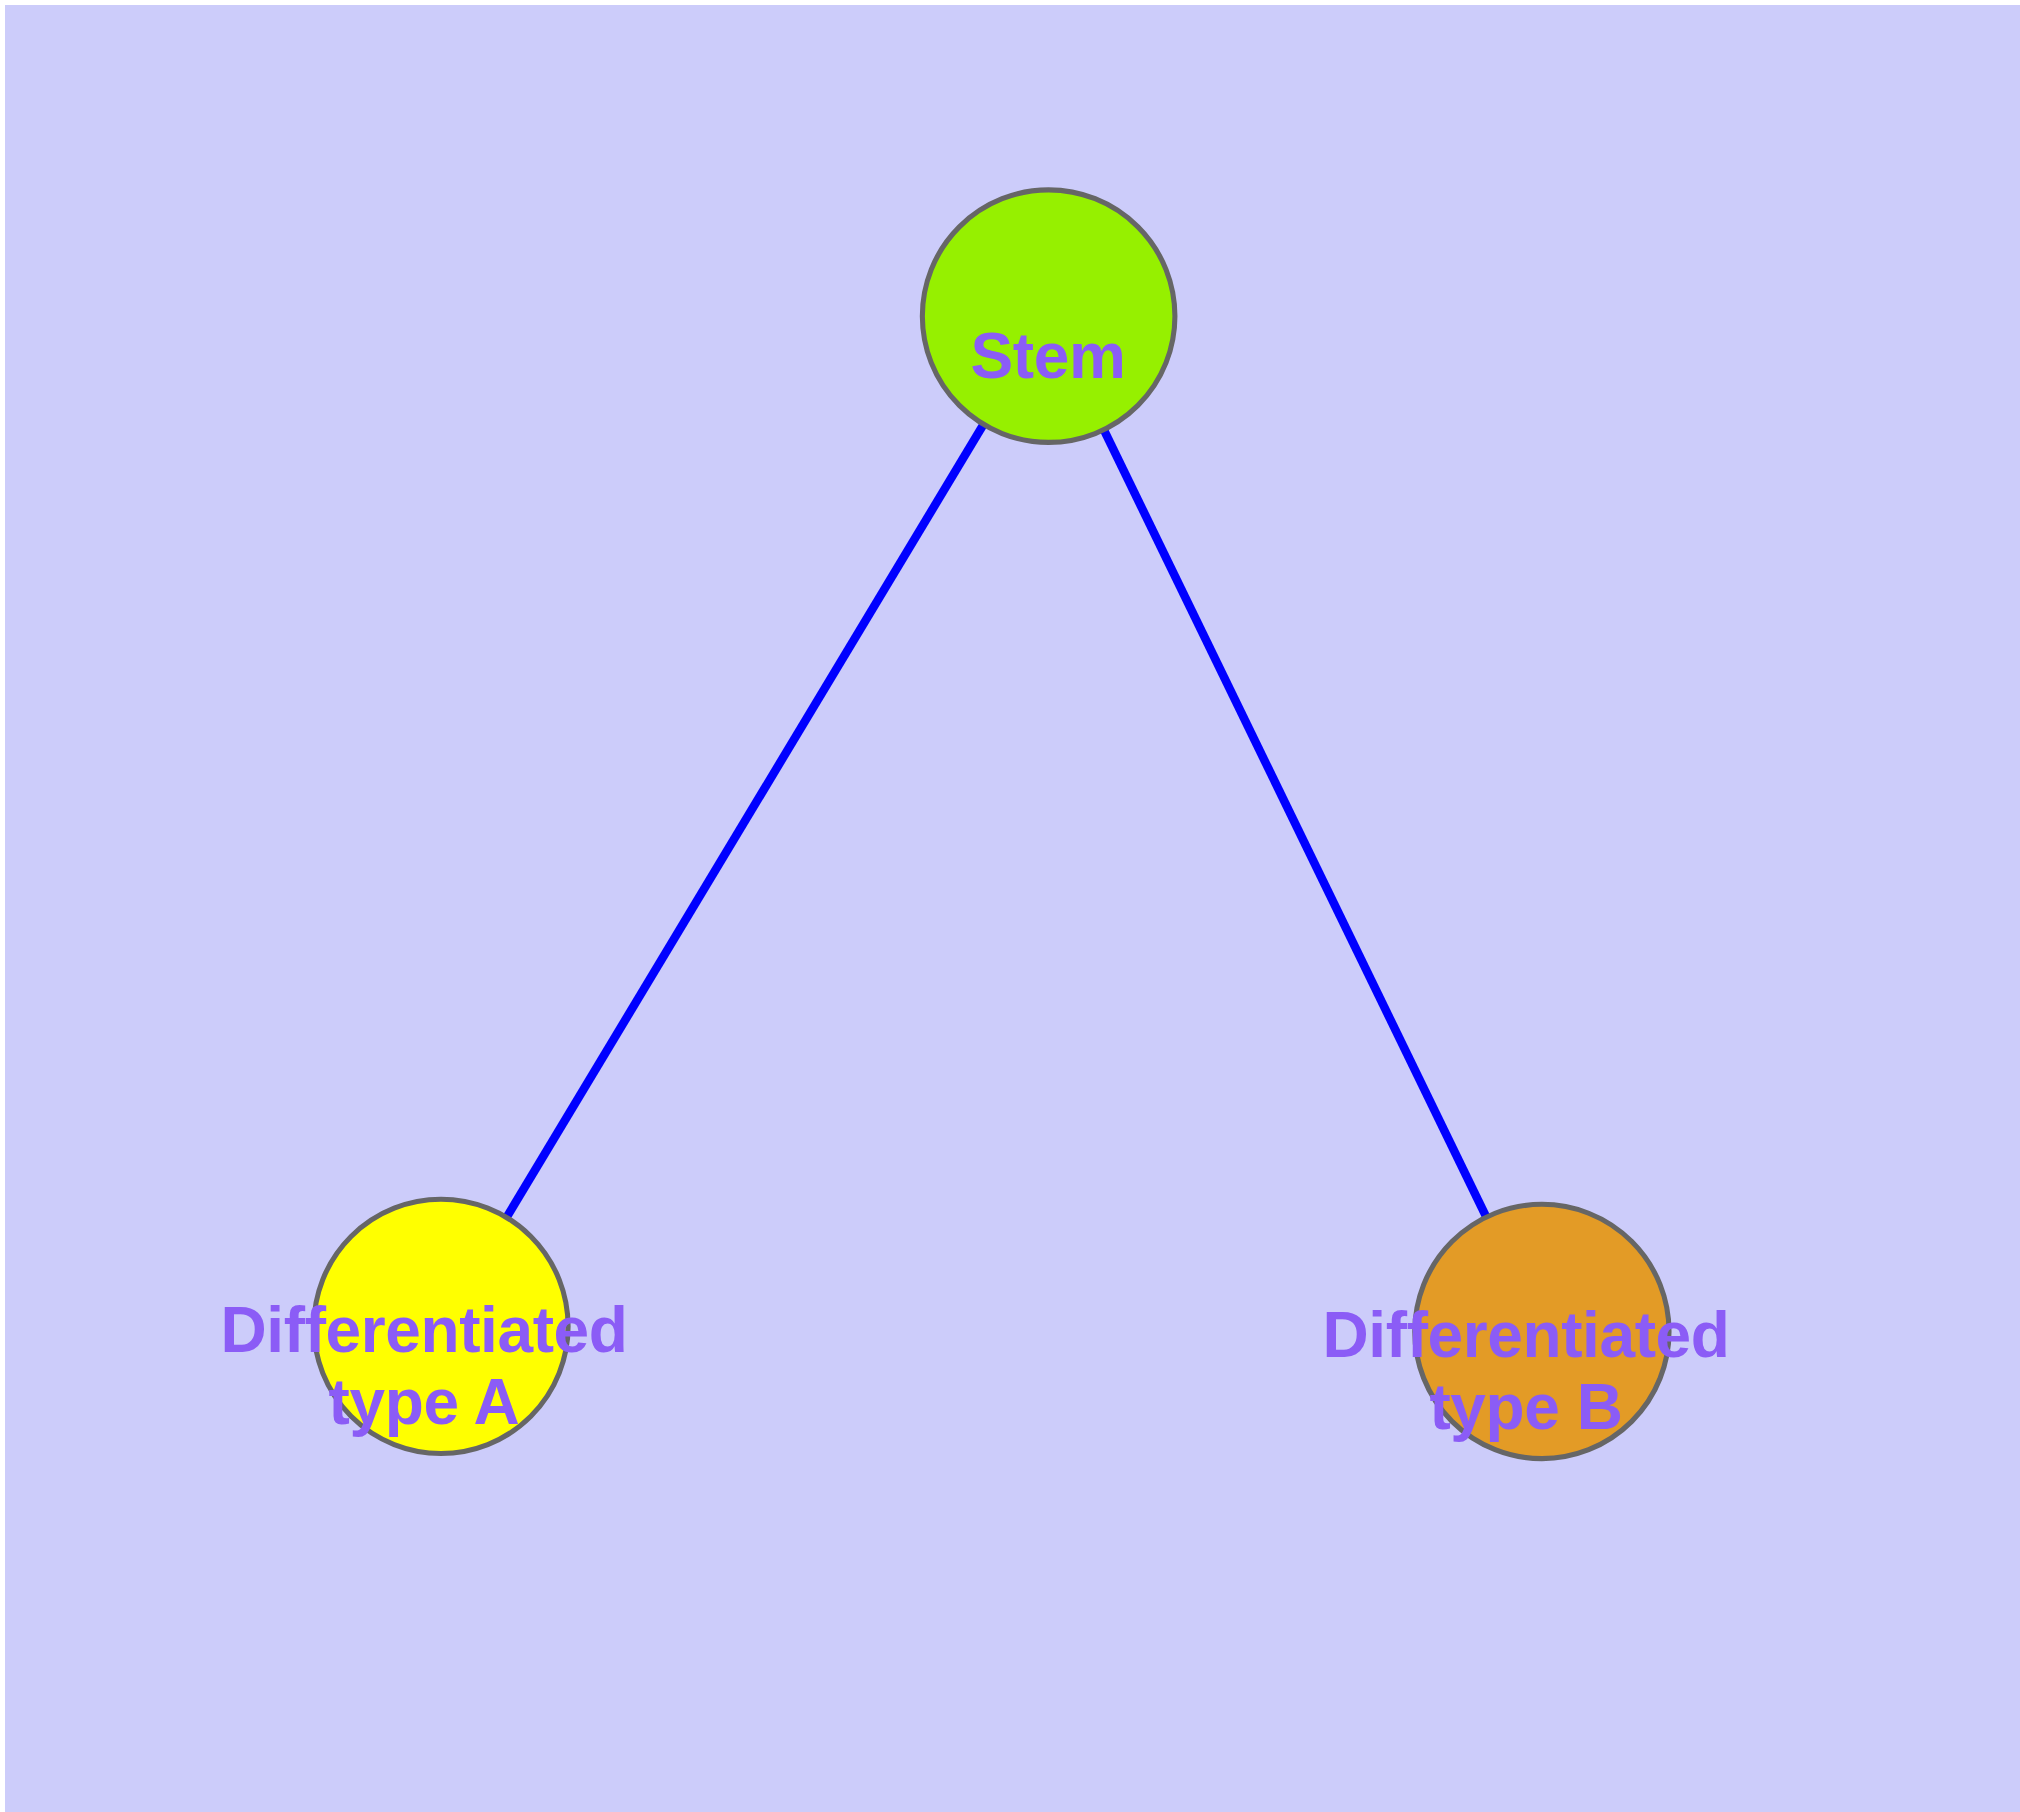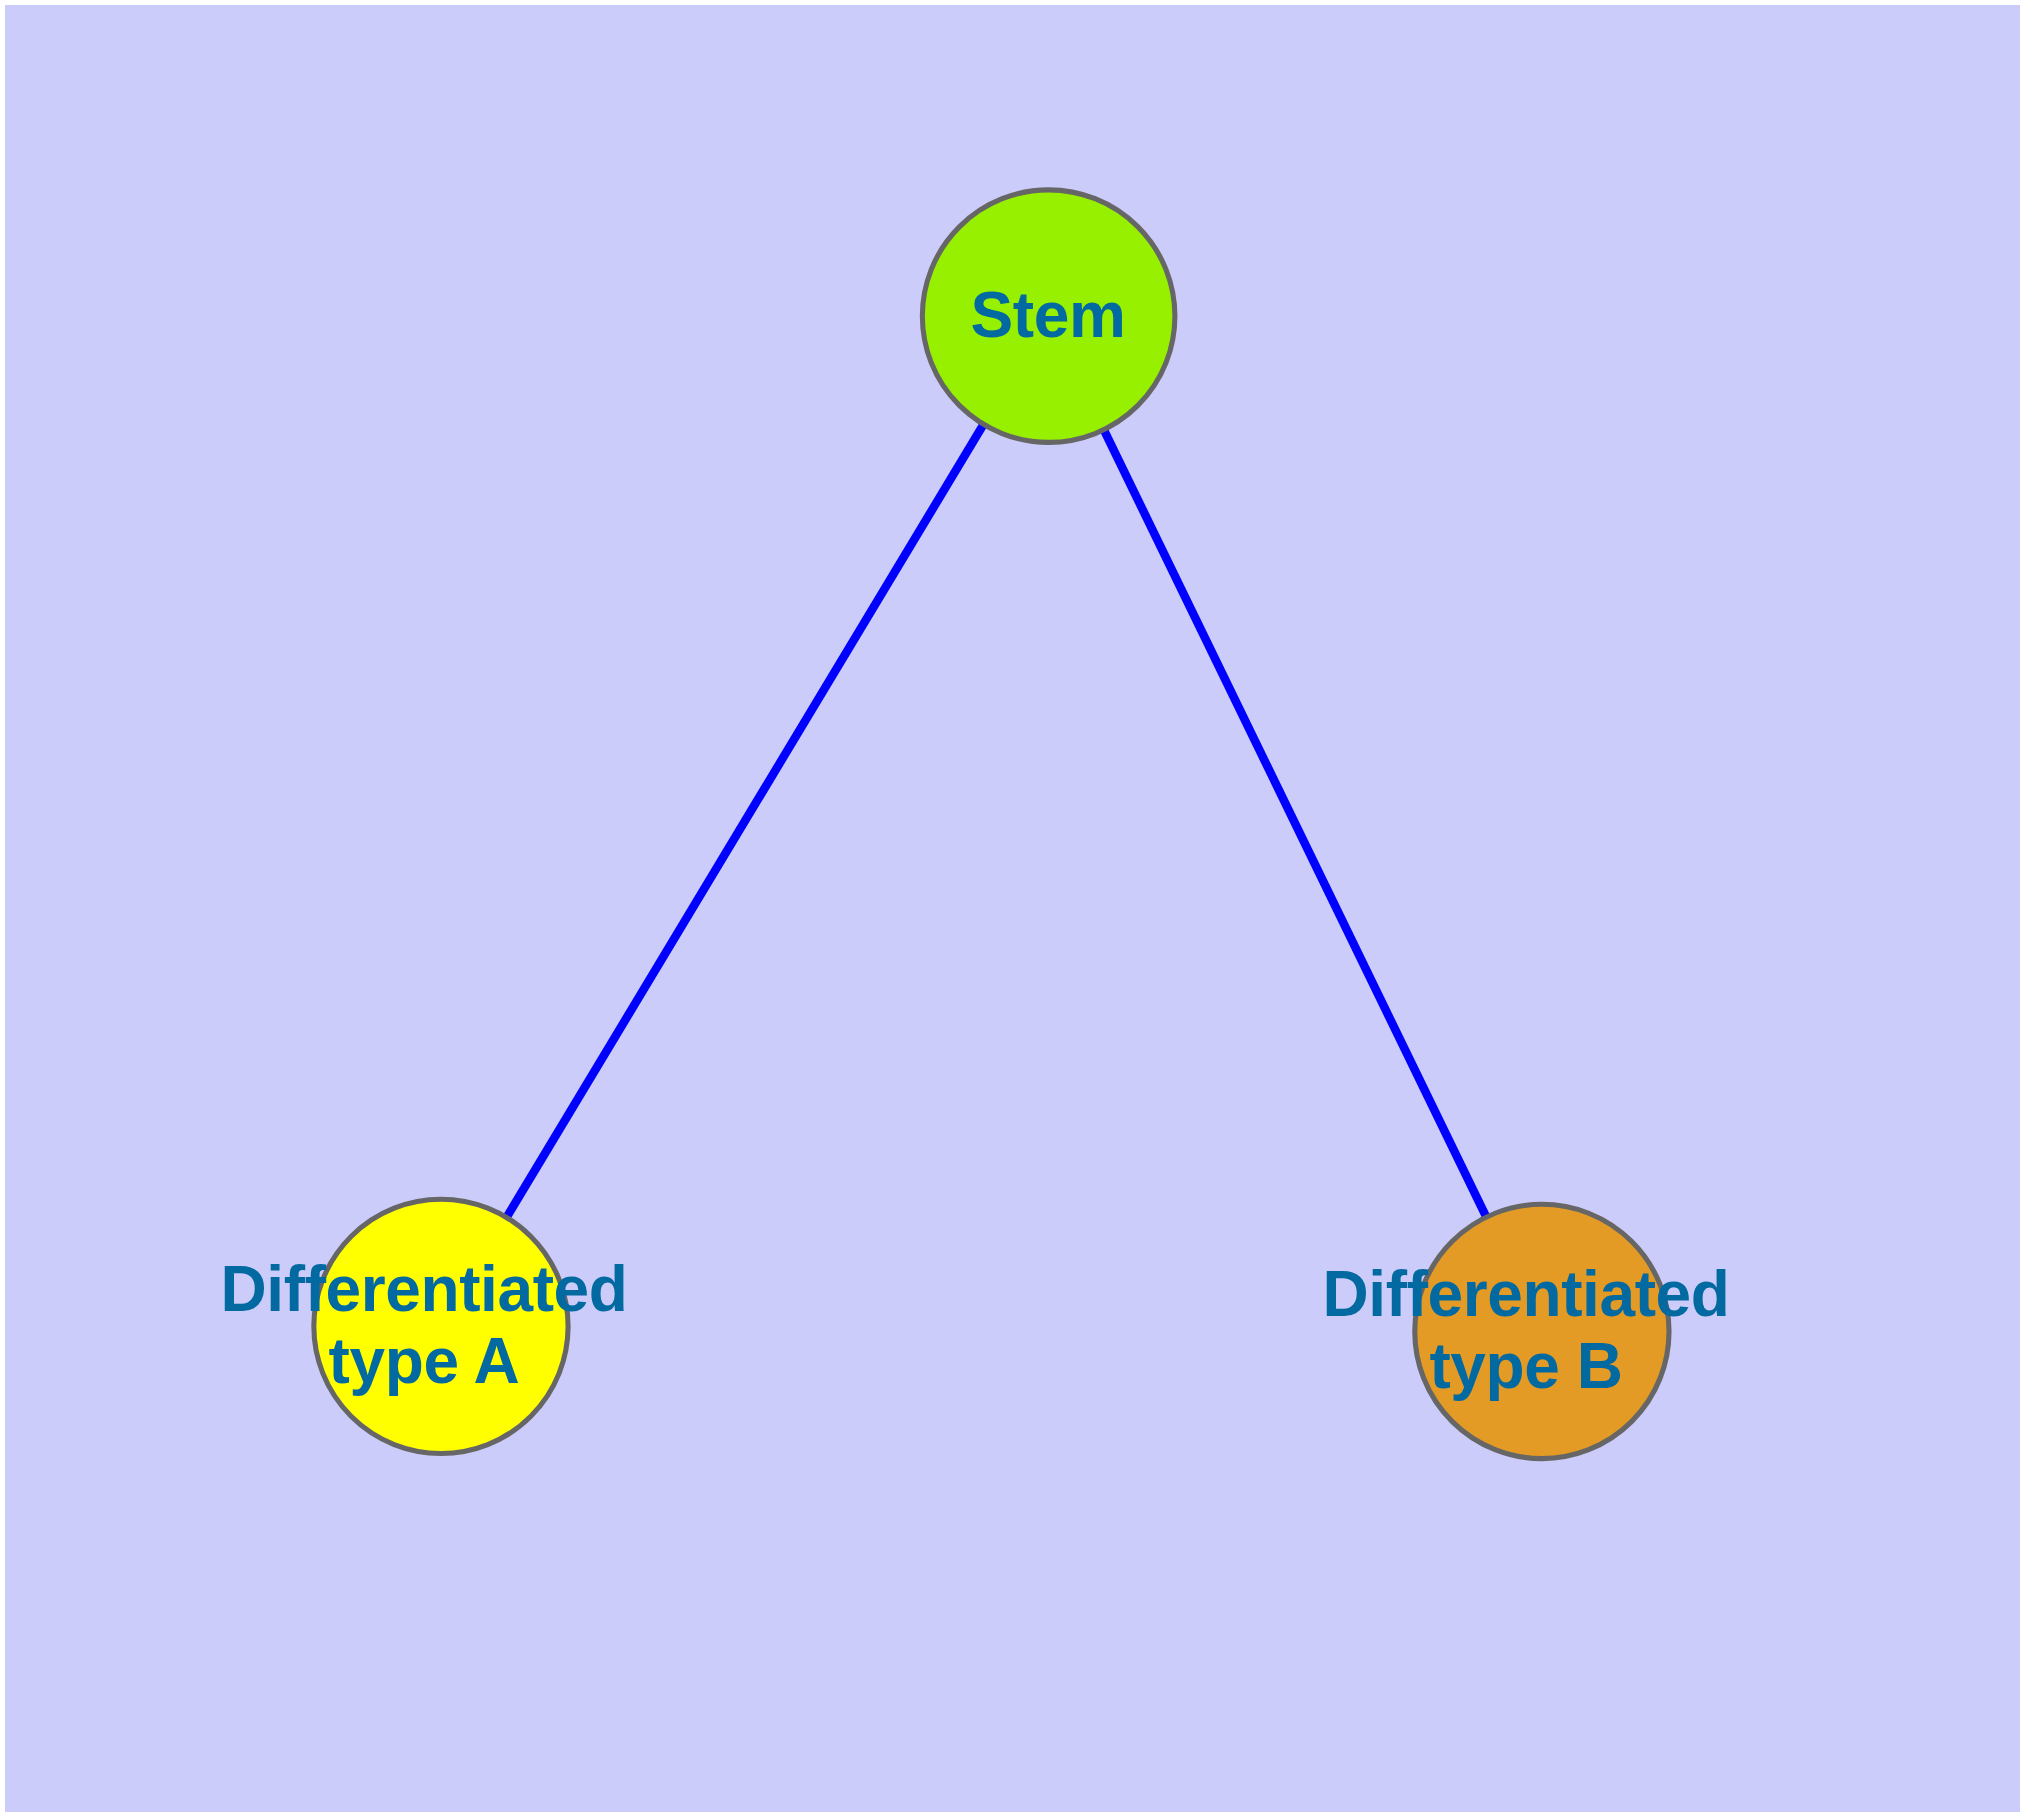--- a/index.html
+++ b/index.html
@@ -26,30 +26,31 @@
   #graph-svg {
     position: absolute;
     left: 0;
     top: 0;
     width: 2021px;
     height: 1812px;
     display: block;
   }
   .node-label {
     position: absolute;
-    color: #0369a1;
+    color: #8b5cf6;
     font-family: "Liberation Sans", sans-serif;
     font-weight: bold;
     font-size: 64px;
     line-height: 1.12;
     text-align: center;
     white-space: pre;
     letter-spacing: -0.4px;
     transform: translate(-50%, -50%);
     pointer-events: none;
+    margin-top: 41px;
   }
 </style>
 </head>
 <body>
 
 <div id="canvas">
 
   <div id="plot-area"></div>
 
   <svg id="graph-svg" viewBox="0 0 2384 2138" xmlns="http://www.w3.org/2000/svg">

